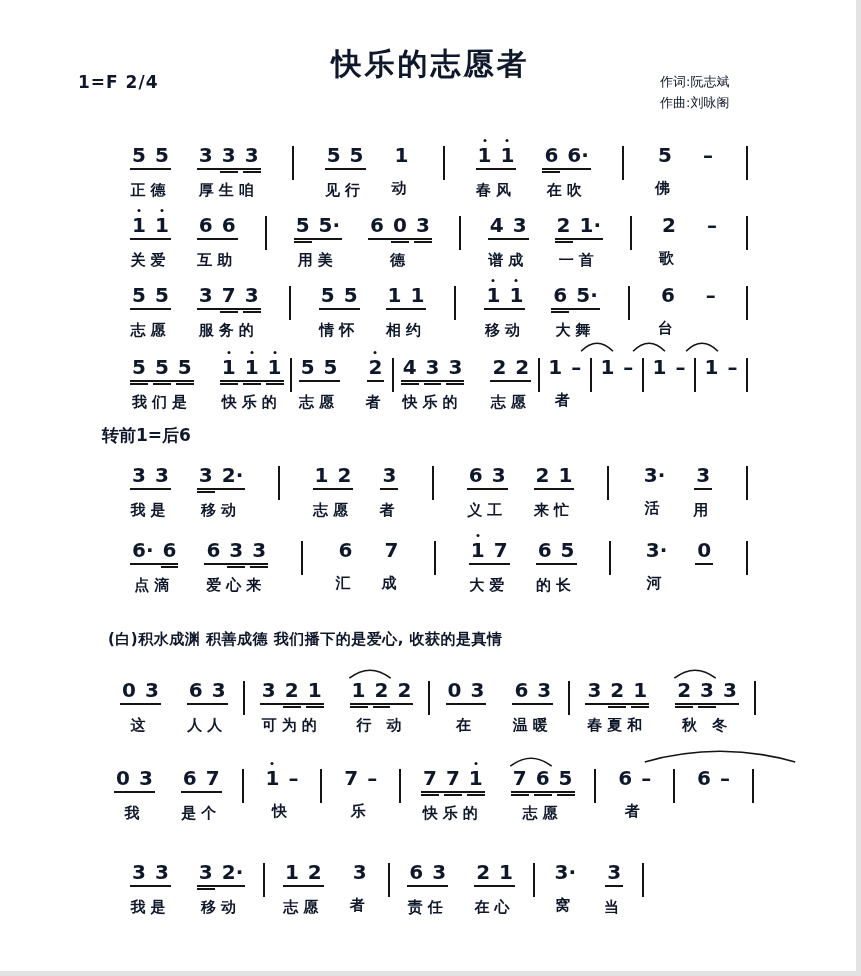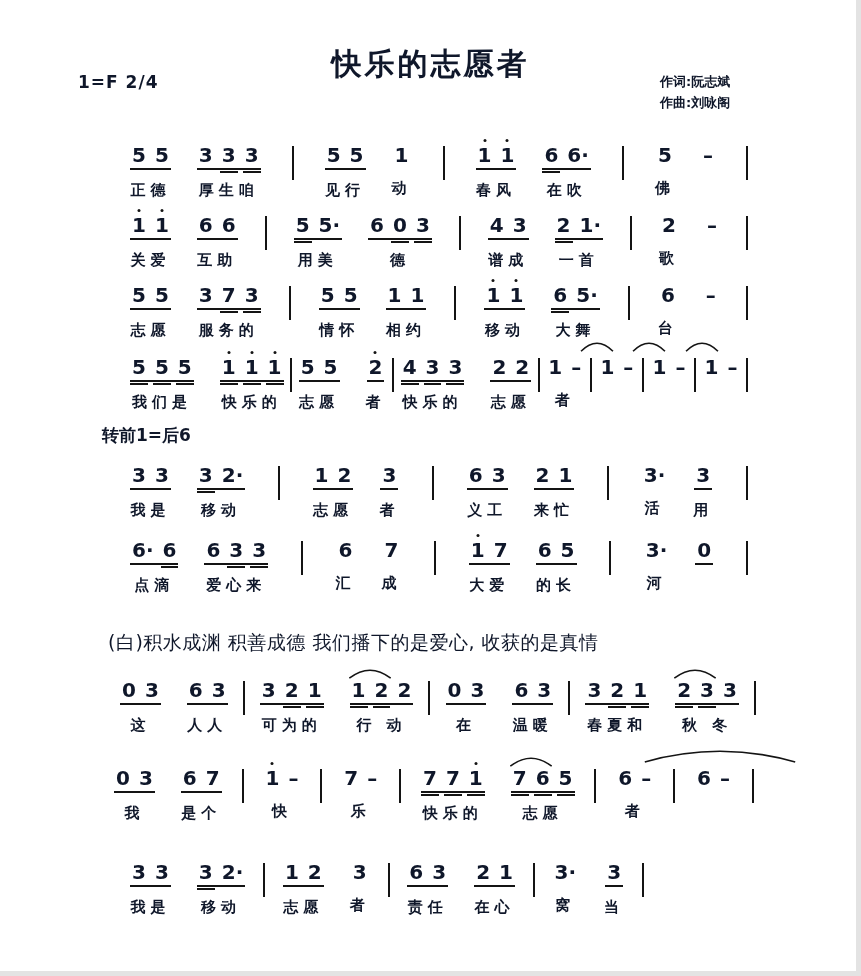--- a/index.html
+++ b/index.html
@@ -9,23 +9,23 @@
     font-family:"DejaVu Sans", sans-serif;
   }
   .scan-edge-right { position:absolute; top:0; right:0; width:5px; height:100%; background:#e3e3e3; }
   .scan-edge-bottom { position:absolute; bottom:0; left:0; width:100%; height:5px; background:#e3e3e3; }
 
   .title {
     position:absolute; top:44px; left:0; width:100%; text-align:center;
     font-size:30px; font-weight:bold; letter-spacing:3px;
   }
   .keysig { position:absolute; top:72px; left:78px; font-size:17px; font-weight:bold; letter-spacing:1px; }
-  .credits { position:absolute; top:72px; left:660px; font-size:13px; font-weight:bold; line-height:1.6; }
+  .credits { position:absolute; top:72px; left:660px; font-size:13px; font-weight:normal; line-height:1.6; }
   .modulation { position:absolute; top:424px; left:102px; font-size:17px; font-weight:bold; }
-  .spoken { position:absolute; top:630px; left:108px; font-size:19px; font-weight:normal; letter-spacing:0.5px; }
+  .spoken { position:absolute; top:630px; left:108px; font-size:15px; font-weight:bold; letter-spacing:0.5px; }
 
   #score .line { position:absolute; display:flex; justify-content:space-between; align-items:flex-start; }
   #score .line:nth-of-type(1){ top:138px; left:130px; width:618px; }
   #score .line:nth-of-type(2){ top:208px; left:130px; width:618px; }
   #score .line:nth-of-type(3){ top:278px; left:130px; width:618px; }
   #score .line:nth-of-type(4){ top:350px; left:130px; width:618px; }
   #score .line:nth-of-type(5){ top:458px; left:130px; width:618px; }
   #score .line:nth-of-type(6){ top:533px; left:130px; width:618px; }
   #score .line:nth-of-type(7){ top:673px; left:120px; width:636px; }
   #score .line:nth-of-type(8){ top:761px; left:114px; width:640px; }

